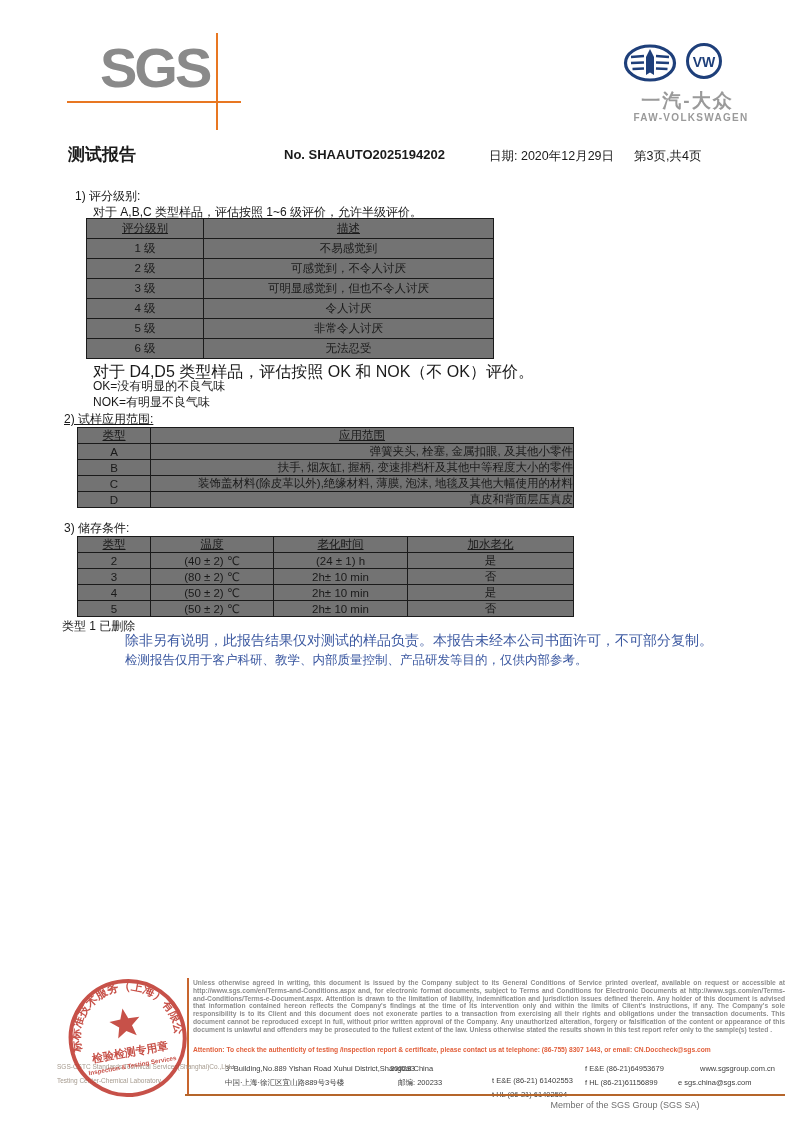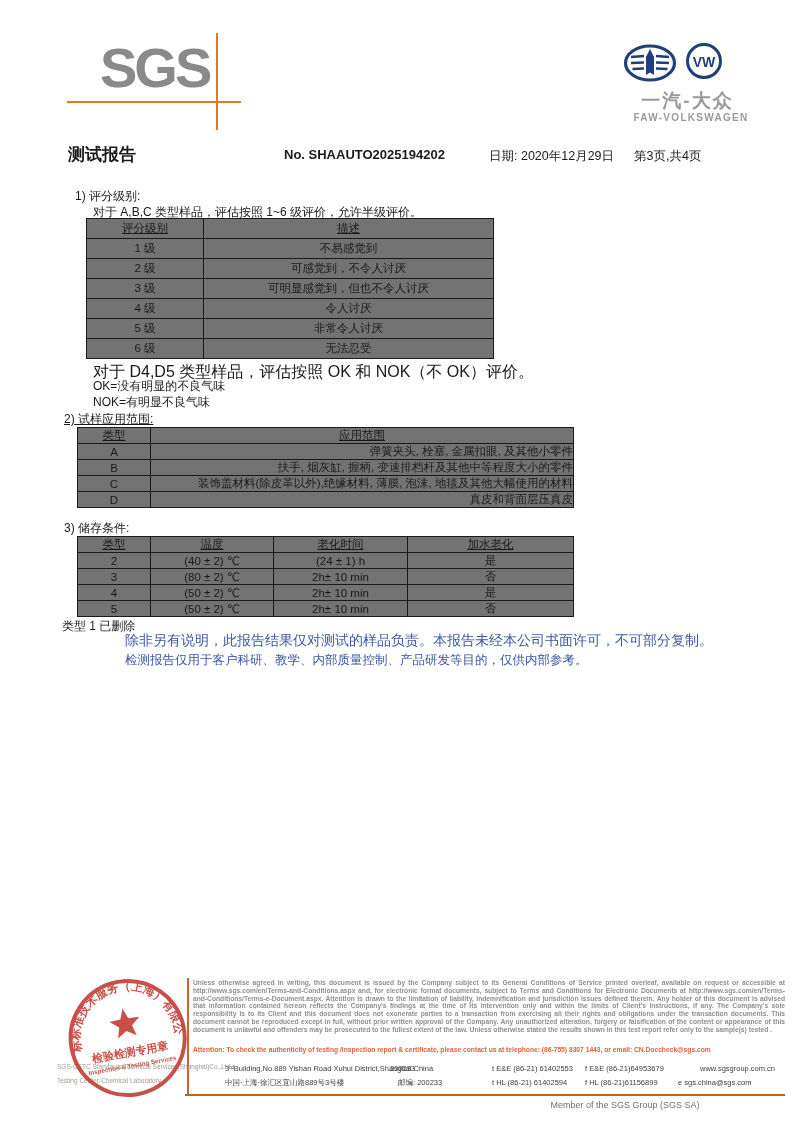--- a/index.html
+++ b/index.html
@@ -85,21 +85,21 @@
     left: 193px; top: 1046px; width: 592px;
     font-size: 6.7px; font-weight: bold; color: #e2603c;
     line-height: 1.2; white-space: normal;
   }
   .addr { font-size: 7.5px; color: #3c3c3c; }
   .r1 { top: 1064px; }
   .r2 { top: 1078px; }
   .c-addr { left: 193px; padding-left: 32px; }
   .c-post1 { left: 390px; }
   .c-post2 { left: 398px; }
-  .c-tel { left: 492px; }
+  .c-tel { left: 492px; margin-top: 12px; }
   .c-fax { left: 585px; }
   .c-web { left: 660px; padding-left: 40px; }
   .c-mail { left: 660px; padding-left: 18px; }
   .footer-hline { left: 185px; top: 1094px; width: 600px; height: 2px; background: #b5652a; }
   .member { left: 500px; top: 1100px; width: 250px; text-align: center;
             font-size: 9px; color: #6f6f6f; white-space: normal; }
 </style>
 </head>
 <body>
 

